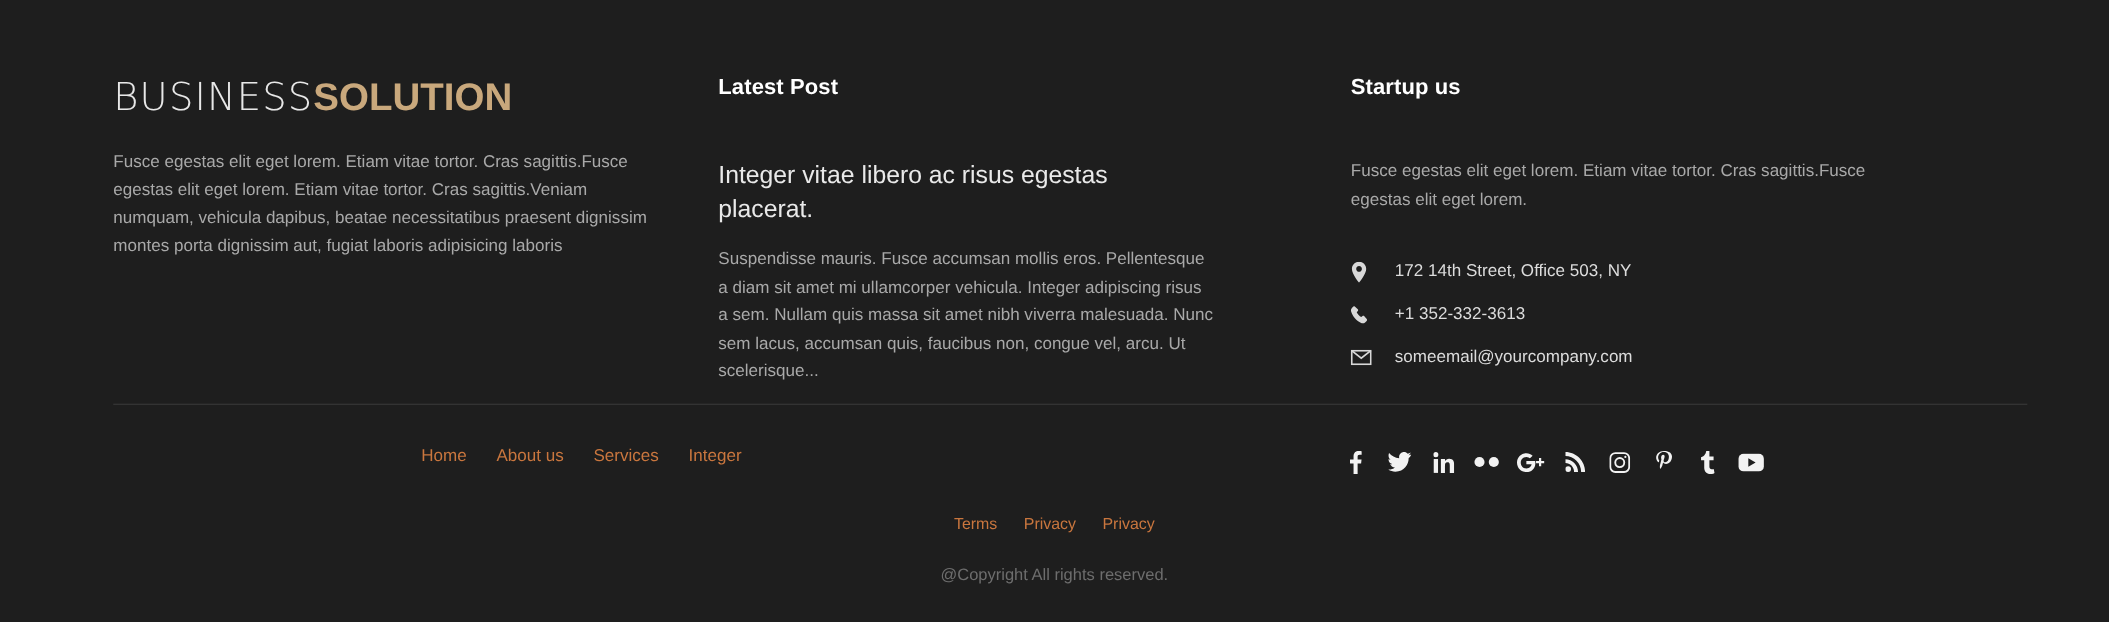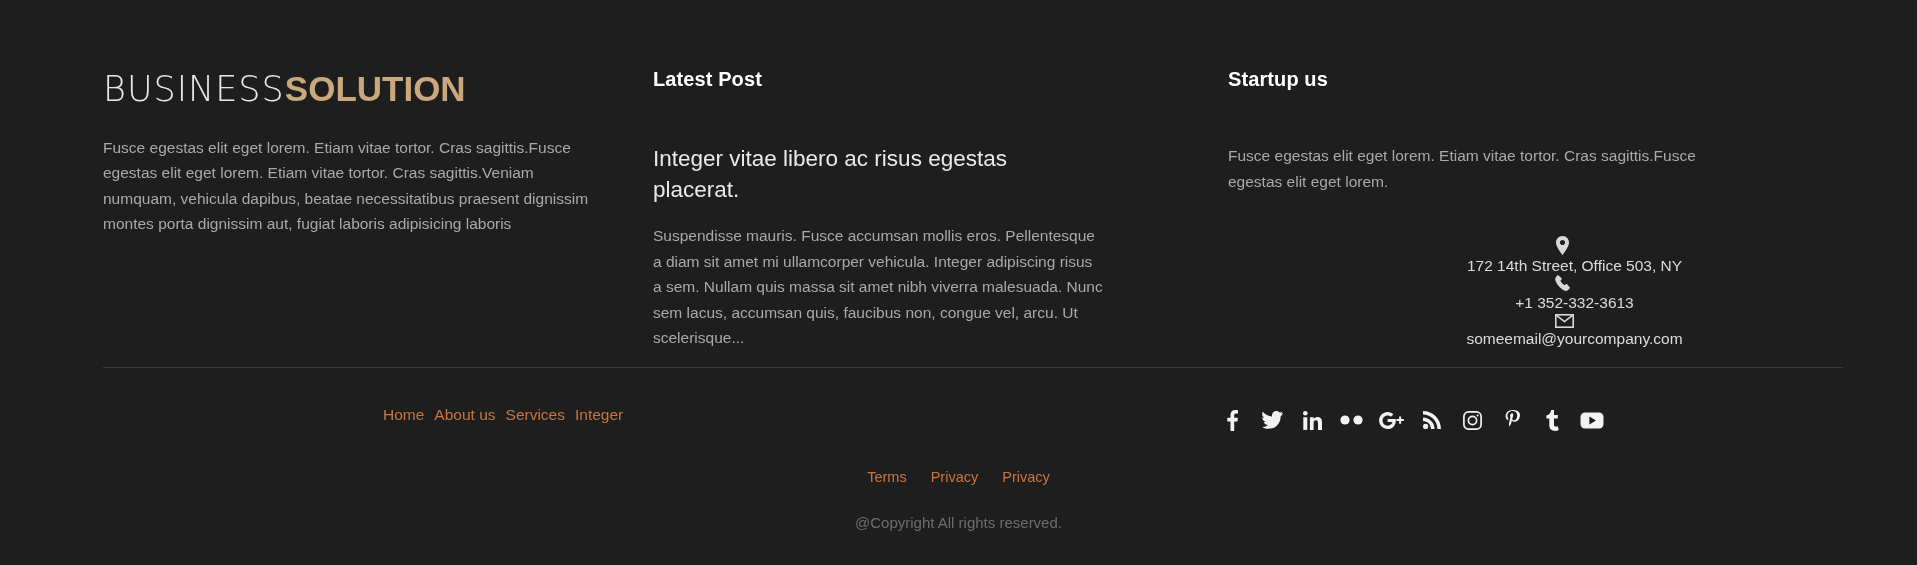--- a/index.html
+++ b/index.html
@@ -113,21 +113,20 @@
     max-width: 500px;
     margin: 0 0 42px 0;
   }
 
   
   .contact-row {
     display: flex;
     align-items: center;
     margin-bottom: 17px;
     height: 22px;
-    flex-direction: column;
   }
   .contact-icon {
     width: 34px;
     min-width: 34px;
     display: flex;
     align-items: center;
     justify-content: flex-start;
     color: #d8d8d8;
   }
   .contact-icon svg { display: block; }
@@ -155,21 +154,21 @@
     top: 400px;
     width: 1917px;
     height: 50px;
   }
 
   .nav-links {
     position: absolute;
     left: 383px;
     top: 5px;
     display: flex;
-    gap: 10px;
+    gap: 27px;
   }
   .nav-link {
     color: #c9763e;
     font-size: 15.5px;
     text-decoration: none;
     line-height: 20px;
     white-space: nowrap;
   }
 
   .social {

